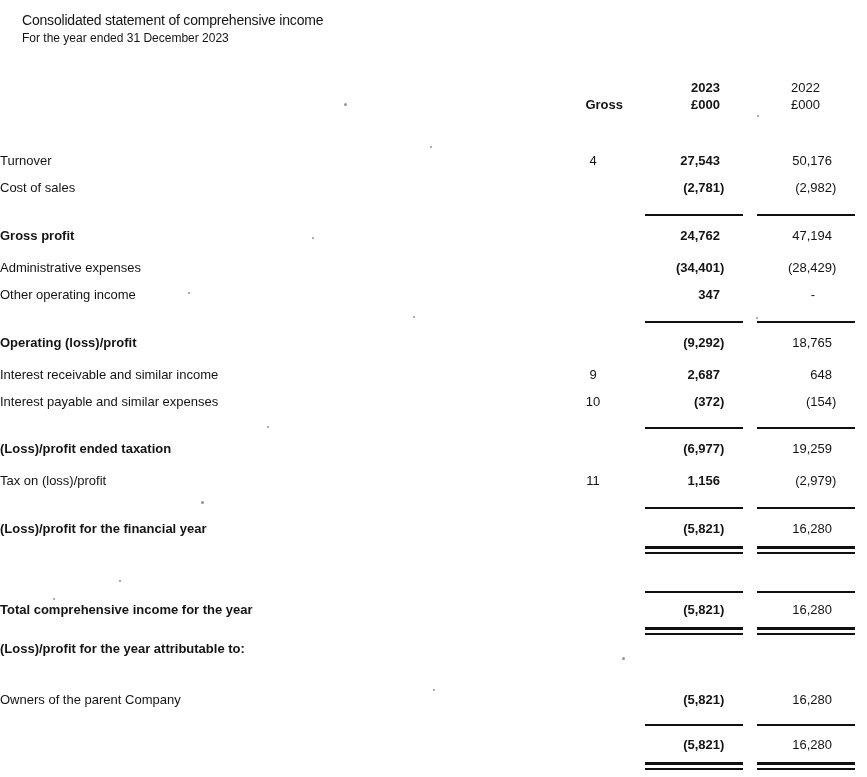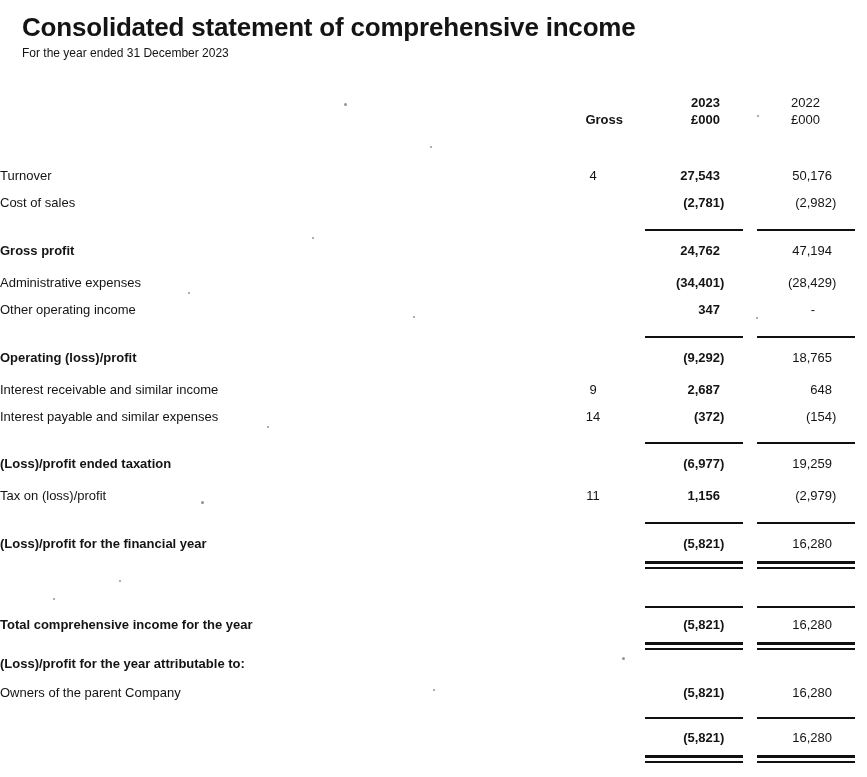--- a/index.html
+++ b/index.html
@@ -6,22 +6,22 @@
   .page {
     position: relative;
     width: 867px;
     height: 777px;
     background: #ffffff;
     font-family: "Liberation Sans", sans-serif;
     color: #141414;
     overflow: hidden;
   }
   .title {
-    font-size: 26px;
-    font-weight: 700;
+    font-size: 14px;
+    font-weight: 400;
     margin: 12px 0 0 22px;
     letter-spacing: -0.2px;
   }
   .subtitle {
     font-size: 12px;
     margin: 3px 0 0 22px;
   }
 
   
   .row, .hdr-line {
@@ -49,21 +49,21 @@
   .mid  { width: 14px; }
   .rule { width: 98px; border-top: 2px solid #101010; height: 0; }
   .rule.d { height: 3px; border-top: 3px solid #101010; border-bottom: 2px solid #101010; }
 
   
   .mt0  { margin-top: 0; }
   .mt3  { margin-top: 3px; }
   .mt4  { margin-top: 4px; }
   .mt5  { margin-top: 5px; }
   .mt6  { margin-top: 6px; }
-  .mt10 { margin-top: 2px; }
+  .mt10 { margin-top: 24px; }
   .mt11 { margin-top: 11px; }
   .mt12 { margin-top: 12px; }
   .mt13 { margin-top: 13px; }
   .mt34 { margin-top: 34px; }
   .mt37 { margin-top: 37px; }
 
   
   .speck {
     position: absolute;
     width: 3px; height: 3px;
@@ -160,21 +160,21 @@
   <div class="row mt5">
     <div class="lbl">Interest receivable and similar income</div>
     <div class="note">9</div>
     <div class="val v23"><span class="num">2,687</span></div>
     <div class="gap"></div>
     <div class="val"><span class="num">648</span></div>
   </div>
 
   <div class="row">
     <div class="lbl">Interest payable and similar expenses</div>
-    <div class="note">14</div>
+    <div class="note">10</div>
     <div class="val v23"><span class="num">(372<span class="paren">)</span></span></div>
     <div class="gap"></div>
     <div class="val"><span class="num">(154<span class="paren">)</span></span></div>
   </div>
 
   <div class="rule-row mt12">
     <div class="lead"></div>
       <div class="rule"></div>
       <div class="mid"></div>
       <div class="rule"></div>

